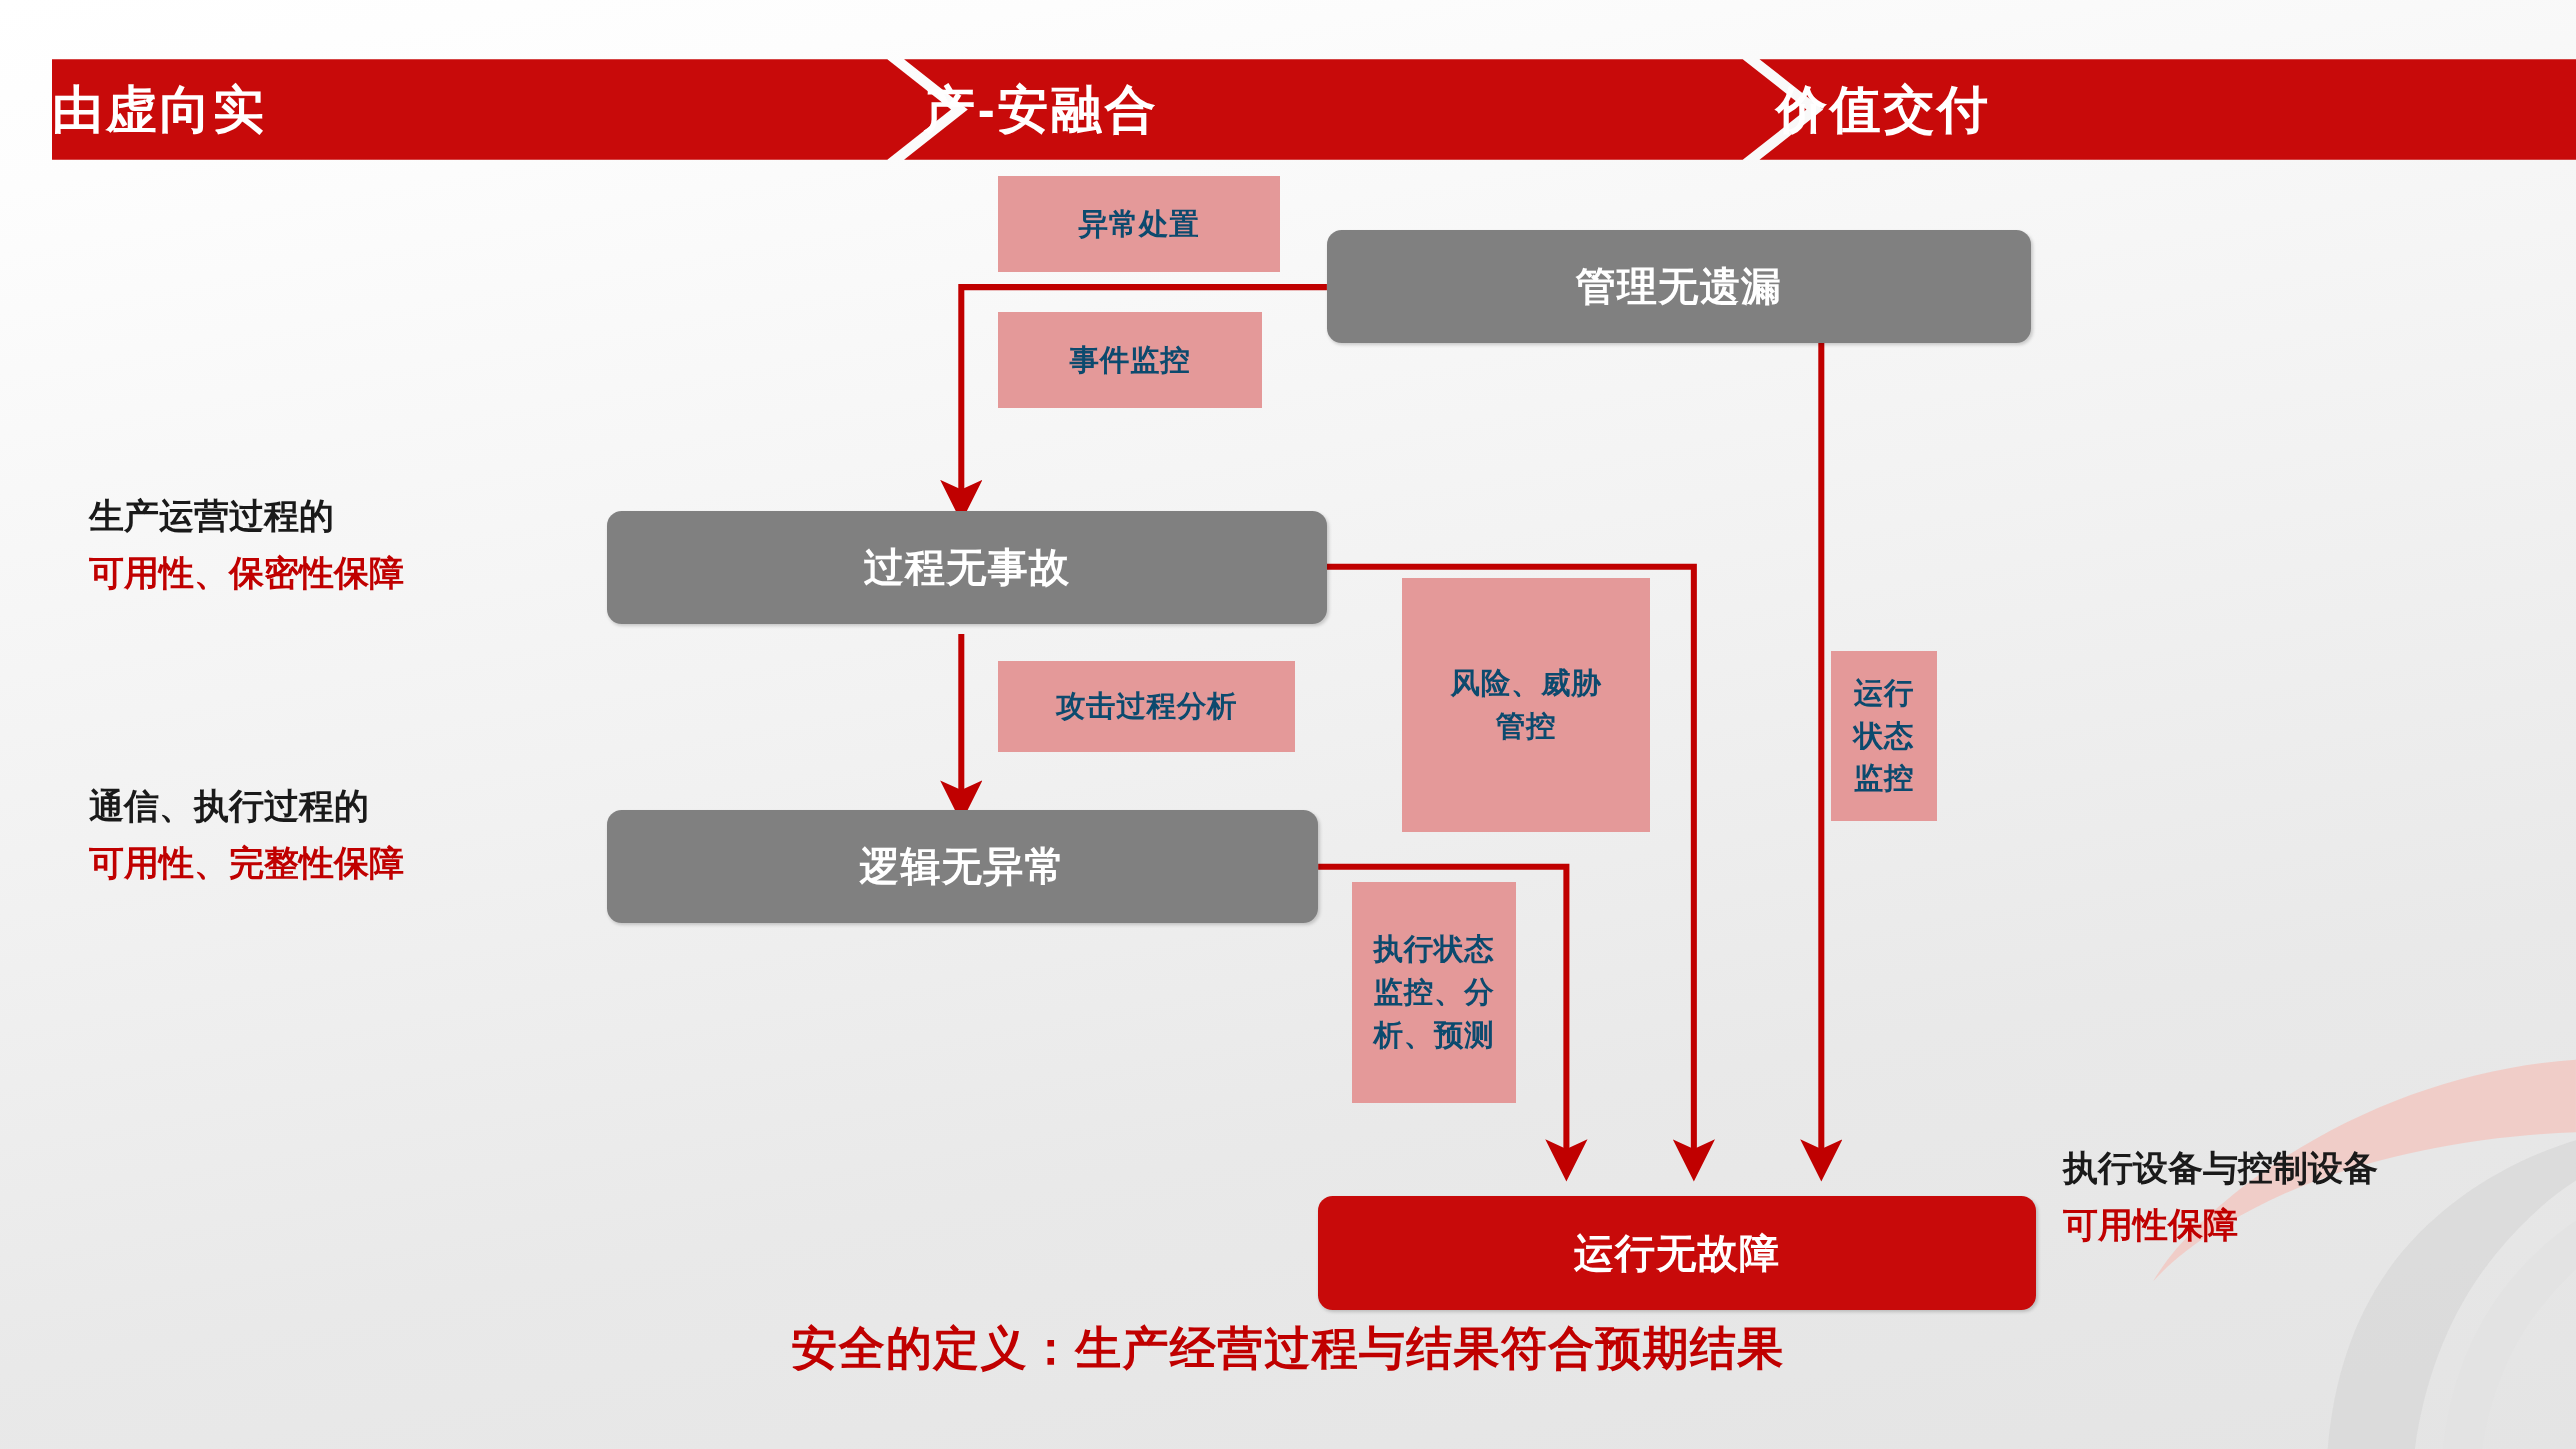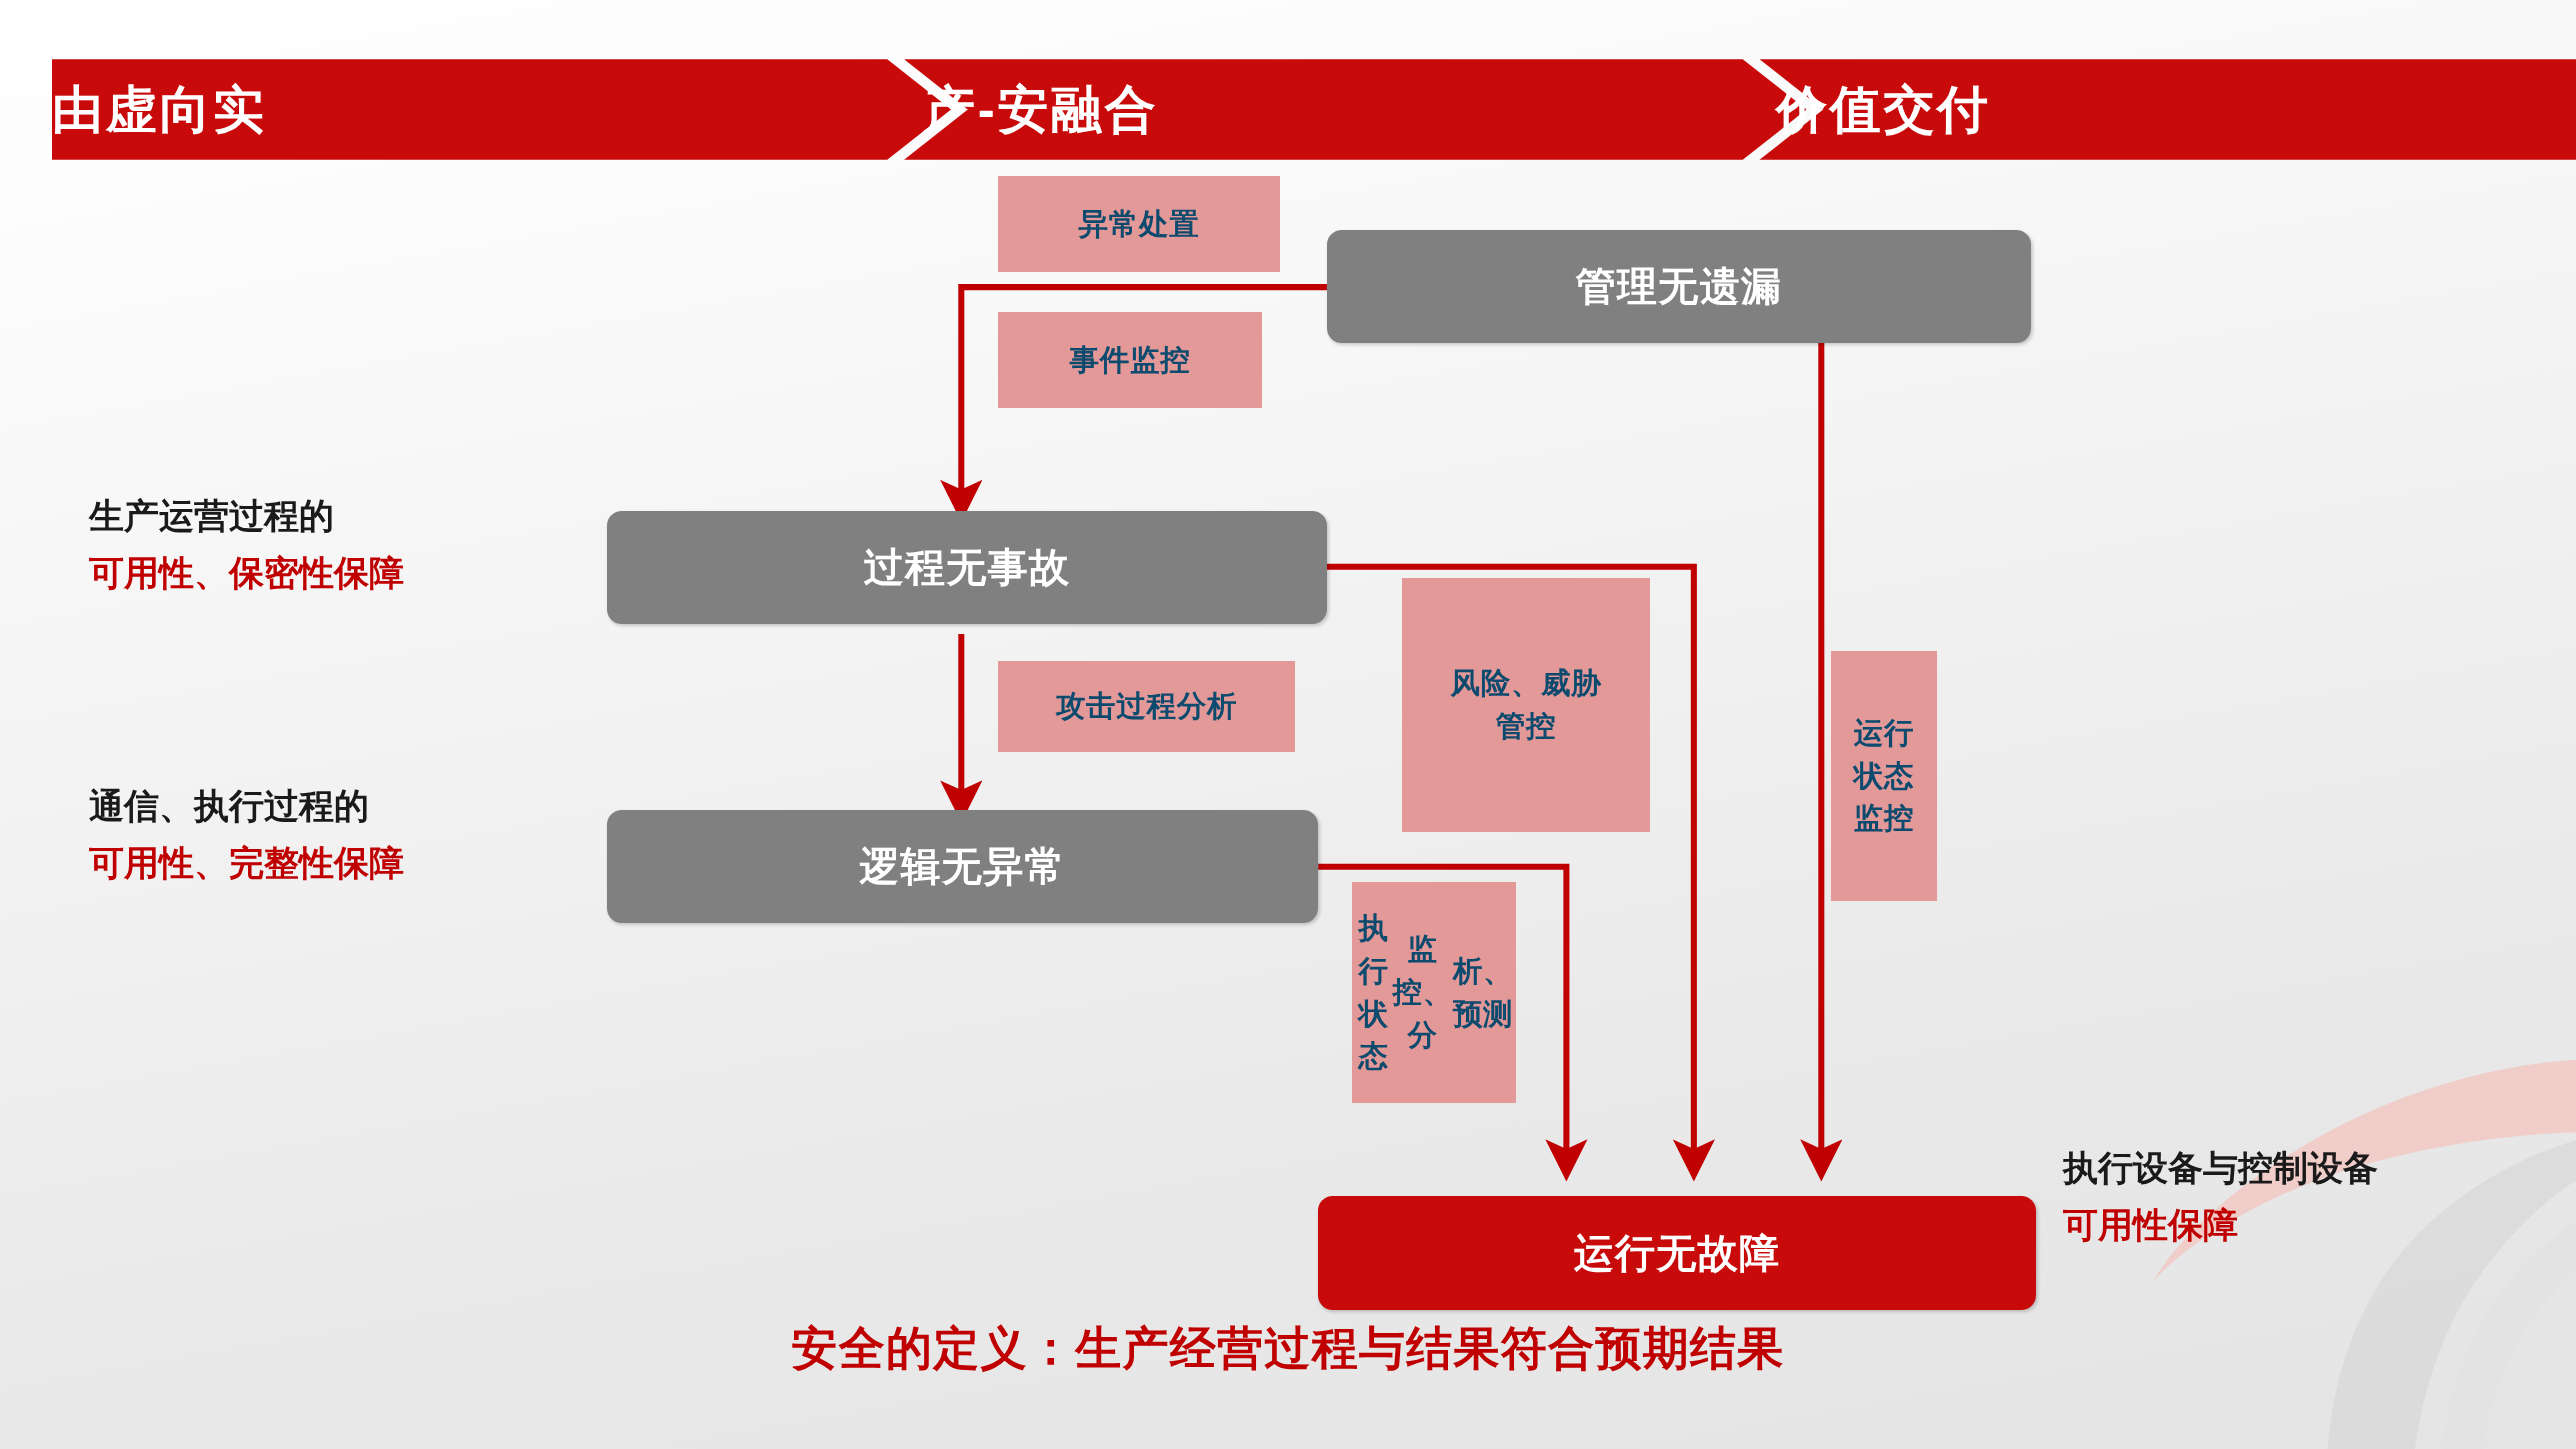--- a/index.html
+++ b/index.html
@@ -181,27 +181,27 @@
 
   <div class="tag-pink" style="left:998px; top:312px; width:264px; height:96px;">事件监控</div>
 
   <div class="tag-pink" style="left:998px; top:661px; width:297px; height:91px;">攻击过程分析</div>
 
   <div class="tag-pink vertical" style="left:1402px; top:578px; width:248px; height:254px; flex-direction:column;">
     <span>风险、威胁</span>
     <span>管控</span>
   </div>
 
-  <div class="tag-pink vertical" style="left:1352px; top:882px; width:164px; height:221px; flex-direction:row;">
+  <div class="tag-pink vertical" style="left:1352px; top:882px; width:164px; height:221px; flex-direction:column;">
     <span>执行状态</span>
     <span>监控、分</span>
     <span>析、预测</span>
   </div>
 
-  <div class="tag-pink vertical" style="left:1831px; top:651px; width:106px; height:250px; flex-direction:column;">
+  <div class="tag-pink vertical" style="left:1831px; top:651px; width:106px; height:170px; flex-direction:column;">
     <span>运行</span>
     <span>状态</span>
     <span>监控</span>
   </div>
 
   <div class="node node-gray" style="left:1327px; top:230px; width:704px; height:113px;">管理无遗漏</div>
 
   <div class="node node-gray" style="left:607px; top:511px; width:720px; height:113px;">过程无事故</div>
 
   <div class="node node-gray" style="left:607px; top:810px; width:711px; height:113px;">逻辑无异常</div>

